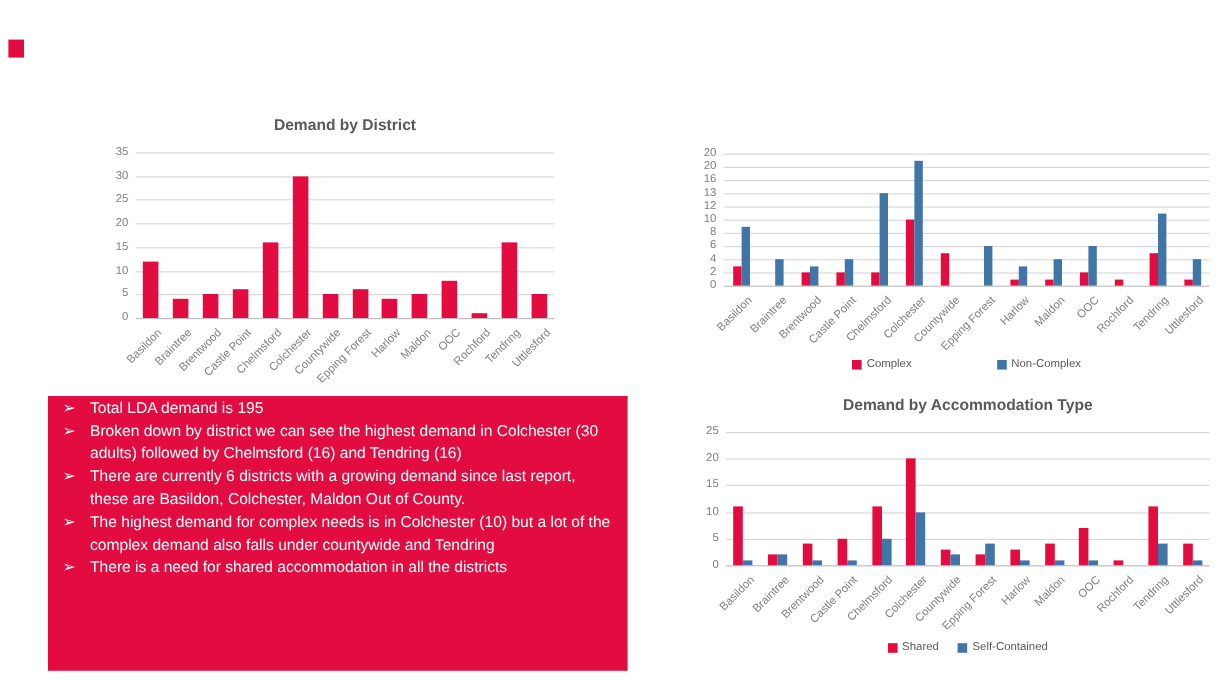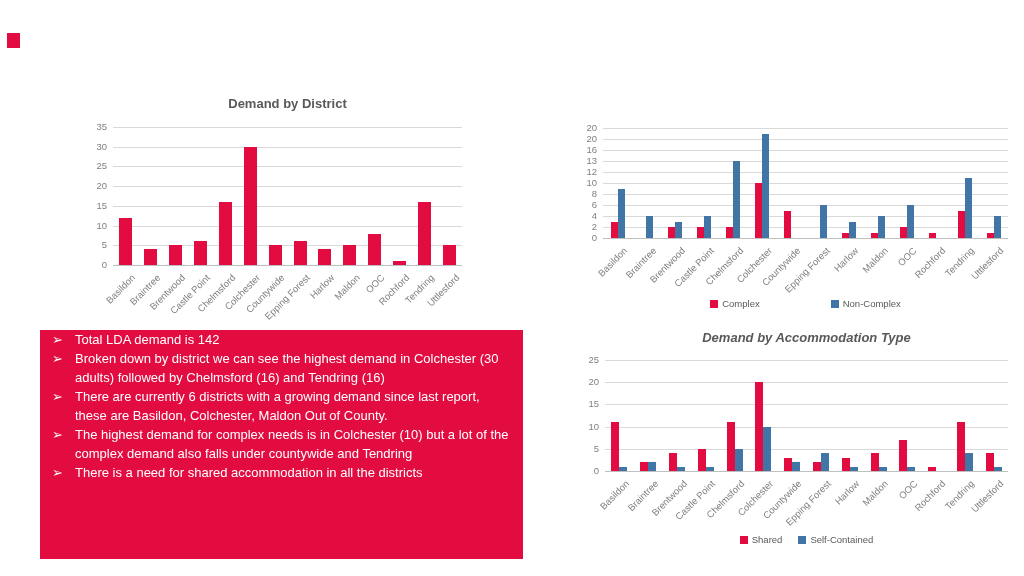--- a/index.html
+++ b/index.html
@@ -152,21 +152,21 @@
           <div class="swatch" style="background: rgb(226, 12, 65);"></div>
           <div class="legend-label">Complex</div>
         </div>
         <div class="legend-item" style="display: flex; margin-left: 42px;">
           <div class="swatch" style="background: rgb(64, 117, 166);"></div>
           <div class="legend-label">Non-Complex</div>
         </div>
       </div>
     </div>
   <div class="chart" id="chart-accommodation" style="left: 575px; top: 326px; width: 437px; height: 232px;">
-      <div class="chart-title" style="left: 30px; width: 403px; top: 4px; font-style: italic;">Demand by Accommodation Type</div>
+      <div class="chart-title" style="left: 30px; width: 403px; top: 4px;">Demand by Accommodation Type</div>
       <div class="gridline baseline" style="left: 30px; width: 403px; top: 145px;"></div>
       <div class="ytick" style="left: 0px; width: 24px; top: 139px;">0</div>
       <div class="gridline" style="left: 30px; width: 403px; top: 122.8px;"></div>
       <div class="ytick" style="left: 0px; width: 24px; top: 116.8px;">5</div>
       <div class="gridline" style="left: 30px; width: 403px; top: 100.6px;"></div>
       <div class="ytick" style="left: 0px; width: 24px; top: 94.6px;">10</div>
       <div class="gridline" style="left: 30px; width: 403px; top: 78.4px;"></div>
       <div class="ytick" style="left: 0px; width: 24px; top: 72.4px;">15</div>
       <div class="gridline" style="left: 30px; width: 403px; top: 56.2px;"></div>
       <div class="ytick" style="left: 0px; width: 24px; top: 50.2px;">20</div>
@@ -222,21 +222,21 @@
           <div class="swatch" style="background: rgb(64, 117, 166);"></div>
           <div class="legend-label">Self-Contained</div>
         </div>
       </div>
     </div>
 
   <div class="headlines" style="background: rgb(226, 12, 65); color: rgb(255, 255, 255);">
     <ul class="bullets" id="headlines-list">
         <li>
           <span class="marker">➢</span>
-          <span class="btext">Total LDA demand is 142</span>
+          <span class="btext">Total LDA demand is 195</span>
         </li>
         <li>
           <span class="marker">➢</span>
           <span class="btext">Broken down by district we can see the highest demand in Colchester (30 adults) followed by Chelmsford (16) and Tendring (16)</span>
         </li>
         <li>
           <span class="marker">➢</span>
           <span class="btext">There are currently 6 districts with a growing demand since last report, these are Basildon, Colchester, Maldon Out of County.</span>
         </li>
         <li>

